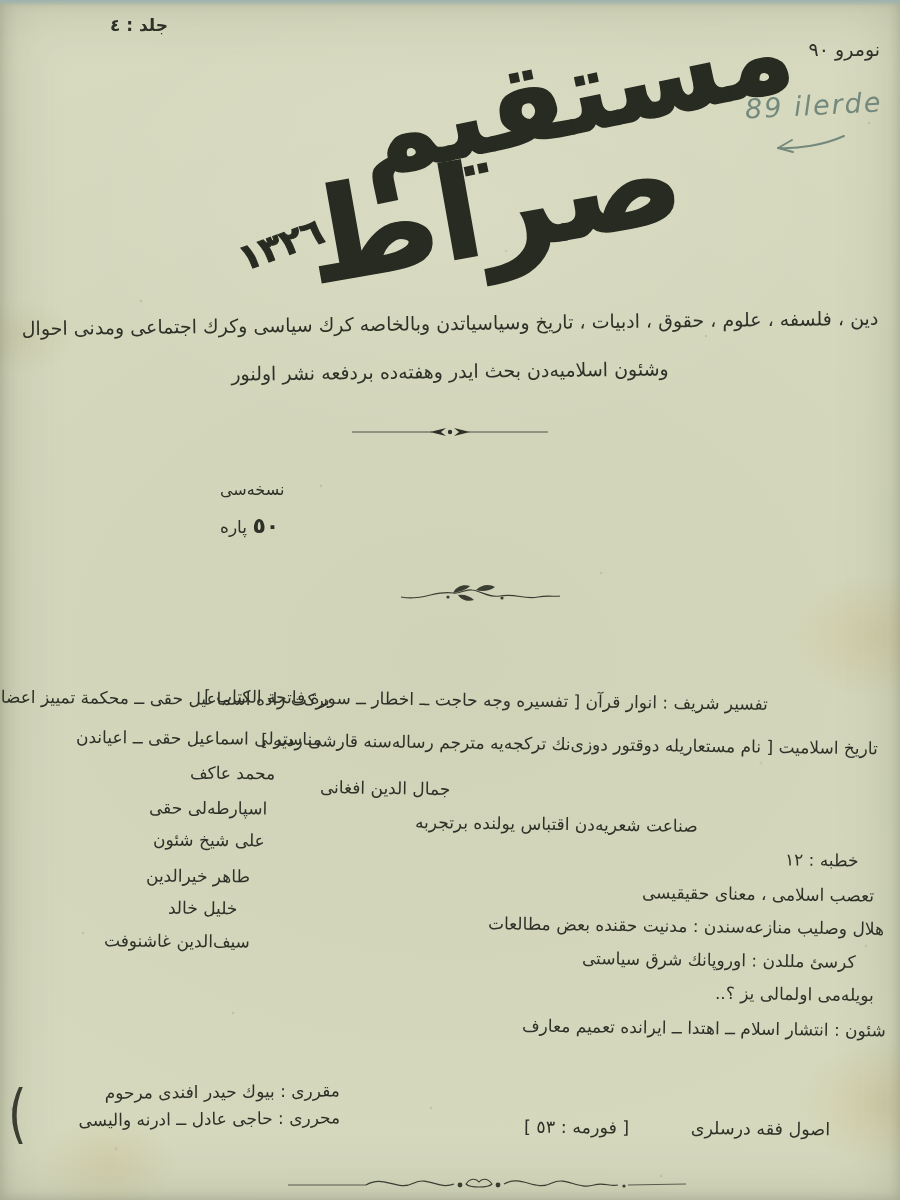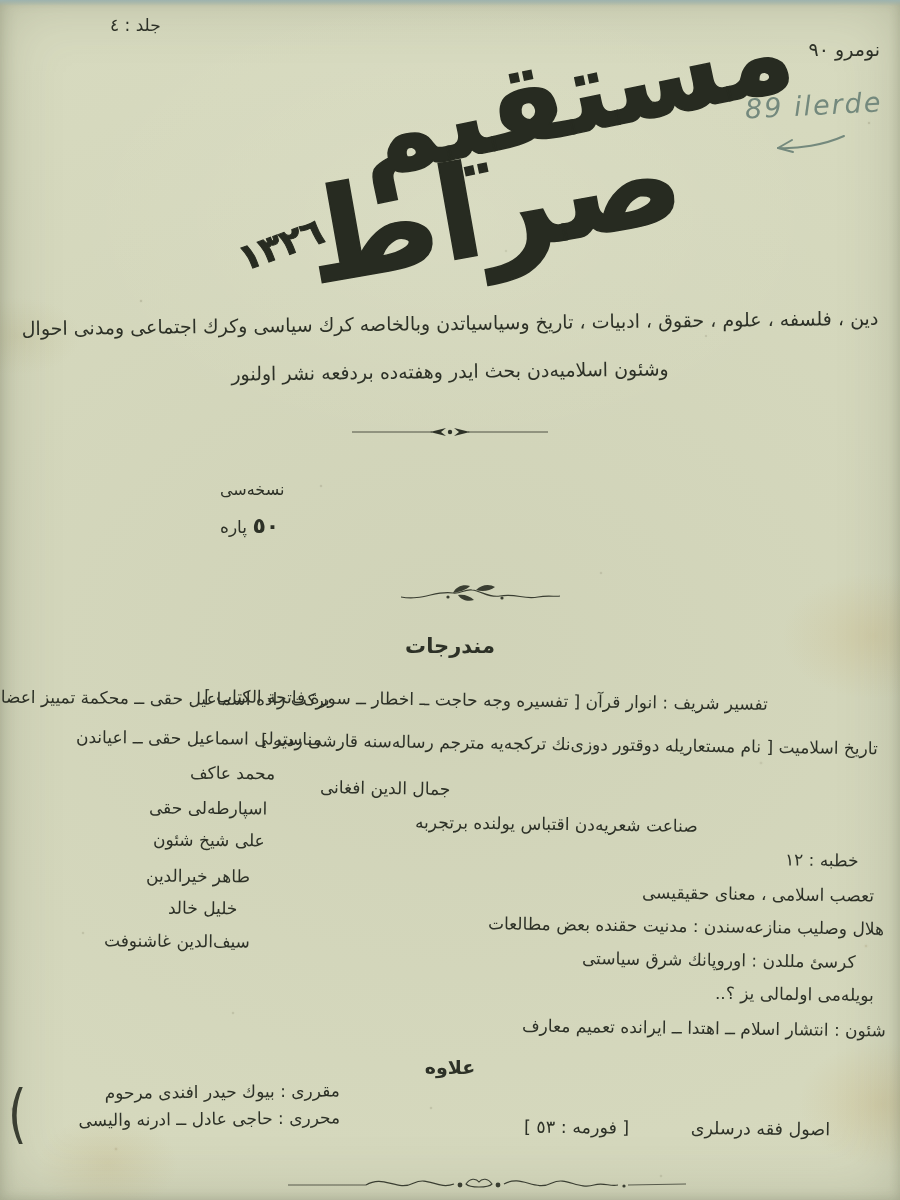--- a/index.html
+++ b/index.html
@@ -17,21 +17,21 @@
     box-shadow:inset 0 0 60px rgba(90,95,70,.25), inset 4px 0 14px rgba(90,95,70,.18), inset -3px 0 10px rgba(90,95,70,.12);
     font-family:"DejaVu Sans", sans-serif;
     color:#2d3127;
   }
   .scan-top{position:absolute;top:0;left:0;right:0;height:6px;
     background:linear-gradient(#9db3af, rgba(157,179,175,0));}
   .ar{direction:rtl;unicode-bidi:plaintext;}
   .abs{position:absolute;}
   .ctr{left:0;right:0;text-align:center;}
 
-  .volume{left:110px;top:15px;font-size:17px;}
+  .volume{left:110px;top:15px;font-size:17px;font-weight:bold;}
   .issue{right:20px;top:38px;font-size:19px;font-weight:normal;}
 
   .hand-note{right:18px;top:90px;font-size:27px;font-style:italic;letter-spacing:2px;
     color:#74897d;transform:rotate(-3deg);font-weight:normal;}
   .hand-arrow{right:52px;top:130px;}
 
   .title-block{left:195px;top:42px;width:615px;height:255px;color:#272b21;}
   .t-word{position:absolute;line-height:1;font-weight:bold;-webkit-text-stroke:1.5px #272b21;white-space:nowrap;}
   .t-mustakim{right:15px;top:-4px;font-size:112px;transform:rotate(-12deg);}
   .t-sirat{left:108px;top:102px;font-size:128px;transform:rotate(-10deg);}
@@ -133,21 +133,20 @@
 
   <svg class="abs divider2" width="165" height="28" viewBox="0 0 165 28">
     <path d="M3,17 C25,21 38,10 55,13 C63,14 66,9 74,10 C84,11 90,18 102,16 C118,13 126,20 140,17 C150,15 158,17 162,16" fill="none" stroke="#3a3e32" stroke-width="1.1"></path>
     <path d="M55,13 C58,6 66,4 72,6 C68,10 61,12 55,13 Z" fill="#3a3e32"></path>
     <path d="M78,10 C84,4 92,4 97,7 C92,11 84,12 78,10 Z" fill="#3a3e32"></path>
     <path d="M60,15 C63,20 70,22 76,20 C72,16 66,14 60,15 Z" fill="#3a3e32"></path>
     <circle cx="50" cy="17" r="1.6" fill="#3a3e32"></circle>
     <circle cx="104" cy="18" r="1.6" fill="#3a3e32"></circle>
   </svg>
 
-  <div class="abs ctr contents-heading ar">مندرجات</div>
 
   <div class="entry ar" style="top:690px;right:132px;">تفسير شريف : انوار قرآن [ تفسيره وجه حاجت ــ اخطار ــ سورة فاتحة الكتاب ]</div>
   <div class="entry ar" style="top:734px;right:22px;">تاريخ اسلاميت [ نام مستعاريله دوقتور دوزى‌نك تركجه‌يه مترجم رساله‌سنه قارشى رديه ]</div>
   <div class="entry ar" style="top:778px;right:450px;">جمال الدين افغانى</div>
   <div class="entry ar" style="top:814px;right:202px;">صناعت شعريه‌دن اقتباس يولنده برتجربه</div>
   <div class="entry ar" style="top:850px;right:42px;">خطبه : ١٢</div>
   <div class="entry ar" style="top:884px;right:26px;">تعصب اسلامى ، معناى حقيقيسى</div>
   <div class="entry ar" style="top:916px;right:16px;">هلال وصليب منازعه‌سندن : مدنيت حقنده بعض مطالعات</div>
   <div class="entry ar" style="top:950px;right:44px;">كرسئ مللدن : اوروپانك شرق سياستى</div>
   <div class="entry ar" style="top:984px;right:26px;">بويله‌مى اولمالى يز ؟..</div>
@@ -155,21 +154,20 @@
 
   <div class="contrib ar" style="top:688px;right:570px;">بركت زاده اسماعيل حقى ــ محكمة تمييز اعضاسندن</div>
   <div class="contrib ar" style="top:728px;right:578px;">مناسترلى اسماعيل حقى ــ اعياندن</div>
   <div class="contrib ar" style="top:763px;right:625px;">محمد عاكف</div>
   <div class="contrib ar" style="top:798px;right:633px;">اسپارطه‌لى حقى</div>
   <div class="contrib ar" style="top:830px;right:635px;">على شيخ شئون</div>
   <div class="contrib ar" style="top:866px;right:650px;">طاهر خيرالدين</div>
   <div class="contrib ar" style="top:898px;right:663px;">خليل خالد</div>
   <div class="contrib ar" style="top:931px;right:650px;">سيف‌الدين غاشنوفت</div>
 
-  <div class="abs ctr supp-heading ar">علاوه</div>
 
   <div class="abs supp-left">
     <span class="brace">(</span>
     <div class="supp-lines ar">
       <div class="supp-line1">مقررى : بيوك حيدر افندى مرحوم</div>
       <div class="supp-line2">محررى : حاجى عادل ــ ادرنه واليسى</div>
     </div>
   </div>
 
   <div class="abs supp-right ar">

